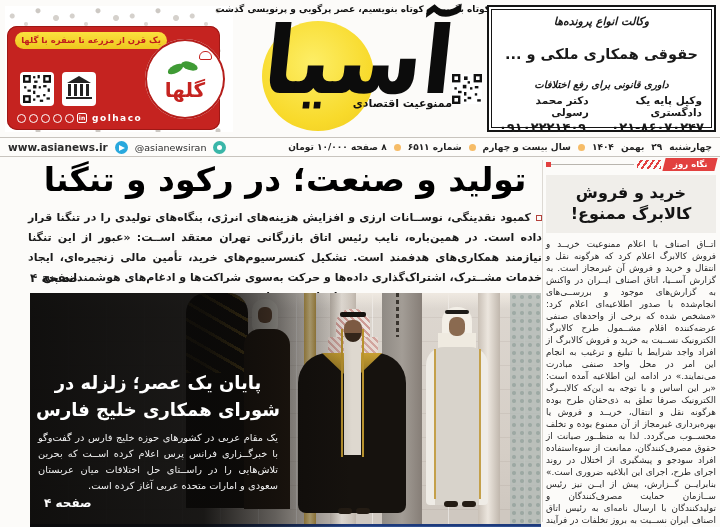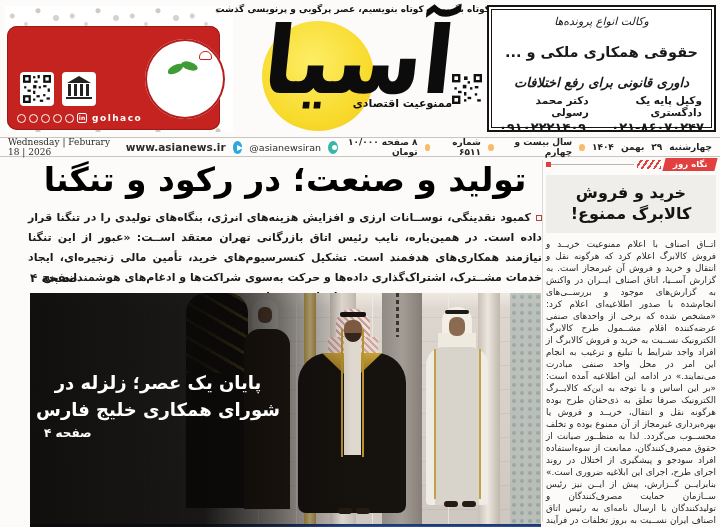--- a/index.html
+++ b/index.html
@@ -44,23 +44,23 @@
     background:radial-gradient(circle at 45% 38%, #fdee66, #f8da2b 65%, #eec91e);}
   .logo-script{position:absolute;left:0;top:2px;width:100%;text-align:center;font-size:90px;line-height:118px;font-weight:bold;color:#0c0c0c;transform:skewX(-6deg) scaleY(1.04);}
   .masthead-sub{position:absolute;right:30px;bottom:24px;font-size:11px;font-weight:bold;direction:rtl;color:#111;}
   .masthead-qr{position:absolute;right:0;bottom:30px;width:30px;height:30px;background:#fff;}
 
   
   .legal{position:absolute;left:487px;top:5px;width:229px;height:127px;background:#fff;border:2px solid #141414;direction:rtl;padding:5px 8px 4px;}
   .legal::after{content:"";position:absolute;inset:2px;border:1px solid #141414;pointer-events:none;}
   .legal-grid{display:flex;height:78px;}
   .legal-texts{flex:1;display:flex;flex-direction:column;justify-content:space-between;text-align:center;padding-top:3px;}
-  .l-top{font-size:11px;font-weight:normal;font-style:italic;}
+  .l-top{font-size:11px;font-weight:bold;font-style:italic;}
   .l-main{font-size:14.5px;font-weight:900;}
-  .l-sub{font-size:13px;font-weight:bold;font-style:italic;}
+  .l-sub{font-size:10px;font-weight:bold;font-style:italic;}
   .legal-side{width:84px;position:relative;}
   .inst-small{font-size:6.5px;text-align:center;color:#222;}
   .l-inst{position:absolute;top:11px;right:-16px;background:#fff;padding:0 2px;font-size:11.5px;font-weight:900;z-index:2;}
   .logo-circle{position:relative;width:58px;height:58px;margin:2px auto 0;}
   .crescent{position:absolute;left:0;top:0;width:56px;height:56px;border-radius:50%;background:#111;}
   .crescent::after{content:"";position:absolute;left:13px;top:1px;width:50px;height:54px;border-radius:50%;background:#fff;}
   .sc-pole{position:absolute;left:30px;top:8px;width:2px;height:36px;background:#111;z-index:1;}
   .sc-beam{position:absolute;left:14px;top:16px;width:34px;height:2px;background:#111;z-index:1;}
   .sc-pan{position:absolute;top:20px;width:12px;height:7px;border:1.5px solid #111;border-top:none;border-radius:0 0 10px 10px;z-index:1;}
   .sc-pan.p1{left:10px;} .sc-pan.p2{left:40px;}
@@ -165,24 +165,26 @@
   .pc-page{margin-top:3px;font-size:12px;font-weight:900;text-align:left;padding-left:10px;}
 </style>
 </head>
 <body>
 
 <div class="page">
 
   <div class="golha">
     <div class="spice-bg"></div>
     <div class="golha-box">
+      <div class="golha-banner">یک قرن از مزرعه تا سفره با گلها</div>
       <div class="golha-circle">
         <div class="leaf l1"></div>
         <div class="leaf l2"></div>
         <div class="chef-hat"></div>
+        <div class="golha-word">گلها</div>
       </div>
       <div class="golha-qr">
         <svg viewBox="0 0 25 25" width="100%" height="100%">
           <g fill="#111">
             <rect x="0" y="0" width="7" height="7"></rect>
               <rect x="18" y="0" width="7" height="7"></rect>
               <rect x="0" y="18" width="7" height="7"></rect>
             <rect x="9" y="1" width="2" height="2"></rect>
               <rect x="13" y="0" width="2" height="3"></rect>
               <rect x="10" y="5" width="3" height="2"></rect>
@@ -269,21 +271,20 @@
       <span>دکتر محمد رسولی</span>
     </div>
     <div class="legal-phones">
       <span>۰۲۱-۸۶۰۷۰۲۴۷</span>
       <span>۰۹۱۰۲۲۲۱۴۰۹</span>
     </div>
   </div>
 
   <div class="dateline">
     <div class="dl-left">
-      <span class="dl-date-en">Wednesday | Feburary 18 | 2026</span>
       <span class="dl-site">www.asianews.ir</span>
       <span class="icon-telegram"></span>
       <span class="dl-handle">@asianewsiran</span>
       <span class="icon-eitaa"></span>
     </div>
     <div class="dl-right">
       <span>چهارشنبه</span>
       <span>۲۹</span>
       <span>بهمن</span>
       <span>۱۴۰۴</span>
@@ -359,17 +360,18 @@
       <div class="mbz-body"></div>
       <div class="mbz-trim1"></div>
       <div class="mbz-trim2"></div>
       <div class="foot f1"></div>
       <div class="foot f2"></div>
     </div>
 
     <div class="photo-overlay"></div>
     <div class="photo-caption">
       <div class="pc-title">پایان یک عصر؛ زلزله در شورای همکاری خلیج فارس</div>
+      <p class="pc-body">یک مقام عربی در کشورهای حوزه خلیج فارس در گفت‌وگو با خبرگــزاری فرانس پرس اعلام کرده اســت که بحرین تلاش‌هایی را در راســتای حل اختلافات میان عربستان سعودی و امارات متحده عربی آغاز کرده است.</p>
       <div class="pc-page">صفحه ۴</div>
     </div>
   </div>
 
 </div>
 
 </body></html>

